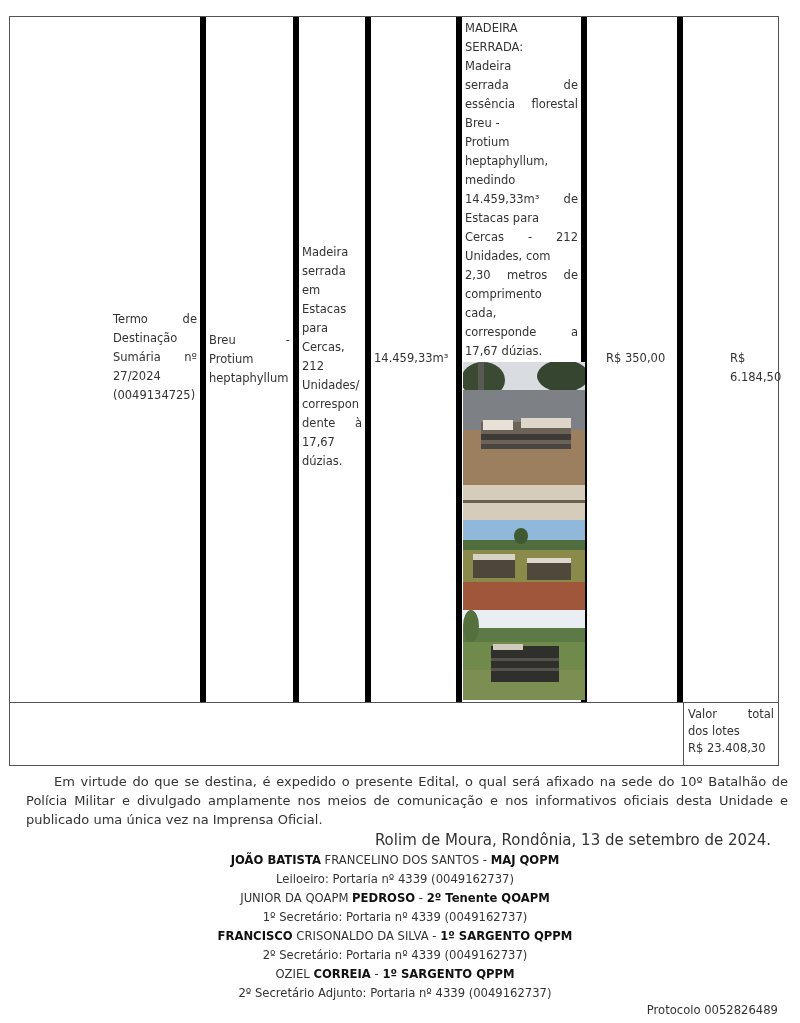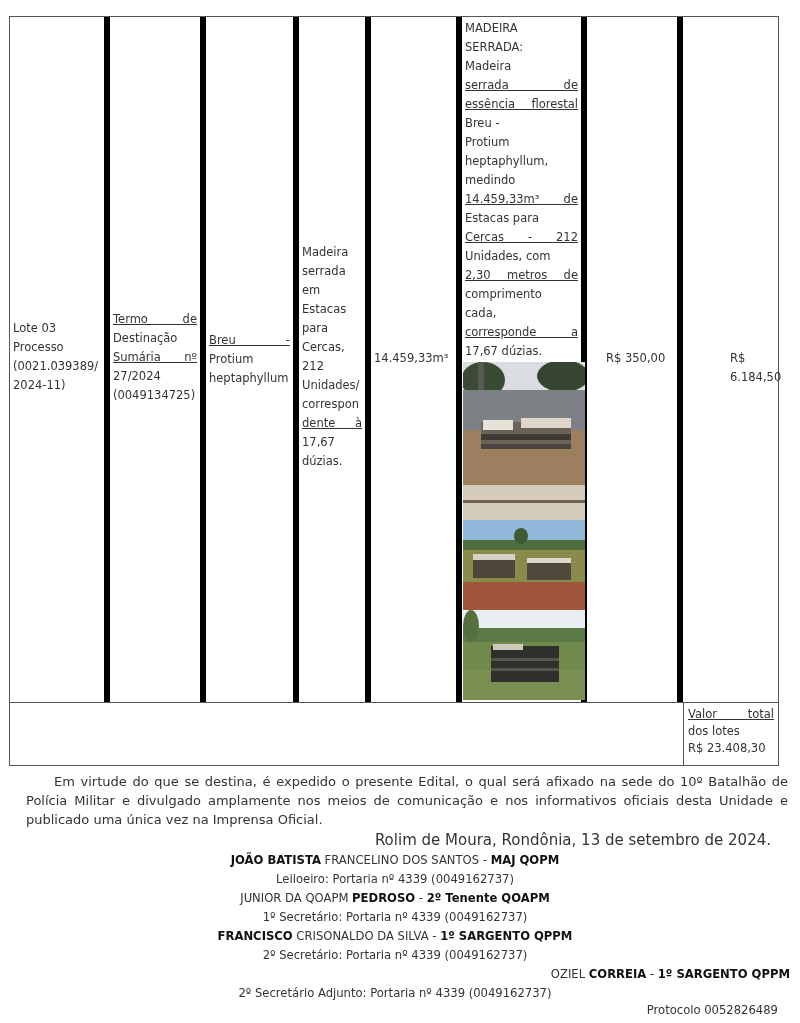--- a/index.html
+++ b/index.html
@@ -4,46 +4,38 @@
 <style>
   html, body { margin:0; padding:0; background:#ffffff; }
   body { width:800px; height:1023px; position:relative; overflow:hidden;
          font-family:"DejaVu Sans", sans-serif; color:#333; }
   .tbl { position:absolute; left:9px; top:16px; width:770px; height:750px;
          border:1.5px solid #555; box-sizing:border-box; }
   .col { position:absolute; top:0; height:685px; border-right:6px solid #000000;
          box-sizing:border-box; font-size:11.5px; line-height:19px; }
   .rowline { position:absolute; left:0; right:0; top:685px; border-top:1px solid #555; }
   .cell-text { position:absolute; left:3px; right:3px; }
-  .just { text-align:justify; text-align-last:justify;text-decoration:underline; }
+  .just { text-align:justify; text-align-last:justify; }
   .nj { text-align:left; }
   .photo { position:absolute; left:1px; width:122px; }
   .total-cell { position:absolute; left:673px; top:686px; width:95px; height:62px;
                 border-left:1px solid #555; font-size:11.5px; line-height:17px; padding:3px 4px; box-sizing:border-box; }
   .para { position:absolute; left:26px; width:762px; top:772px; font-size:13px; line-height:19px;
           text-align:justify; color:#333; }
   .para span.indent { display:inline-block; width:28px; }
   .date { position:absolute; right:29px; top:831px; font-size:15px; }
   .sig { position:absolute; left:0; width:790px; text-align:center; font-size:11.6px; line-height:19px; }
   .sig b { font-weight:bold; color:#111; }
   .protocol { position:absolute; right:22px; top:1003px; font-size:11.6px; }
 </style>
 </head>
 <body>
 
 <div class="tbl">
 
-  <div class="col" style="left:0;width:100px;">
-    <div class="cell-text nj" style="top:302px;">
-      <div>Lote 03</div>
-      <div>Processo</div>
-      <div>(0021.039389/</div>
-      <div>2024-11)</div>
-    </div>
-  </div>
 
   <div class="col" style="left:100px;width:96px;">
     <div class="cell-text" style="top:293px;">
       <div class="just">Termo de</div>
       <div class="nj">Destinação</div>
       <div class="just">Sumária nº</div>
       <div class="nj">27/2024</div>
       <div class="nj">(0049134725)</div>
     </div>
   </div>
@@ -160,16 +152,16 @@
 <div class="para"><span class="indent"></span><span>Em virtude do que se destina, é expedido o presente Edital, o qual será afixado na sede do 10º Batalhão de Polícia Militar e divulgado amplamente nos meios de comunicação e nos informativos oficiais desta Unidade e publicado uma única vez na Imprensa Oficial.</span></div>
 
 <div class="date">Rolim de Moura, Rondônia, 13 de setembro de 2024.</div>
 
 <div class="sig" style="top:851px;"><b>JOÃO BATISTA</b><span> FRANCELINO DOS SANTOS - </span><b>MAJ QOPM</b></div>
 <div class="sig" style="top:870px;">Leiloeiro: Portaria nº 4339 (0049162737)</div>
 <div class="sig" style="top:889px;"><span>JUNIOR DA QOAPM </span><b>PEDROSO</b><span> - </span><b>2º Tenente QOAPM</b></div>
 <div class="sig" style="top:908px;">1º Secretário: Portaria nº 4339 (0049162737)</div>
 <div class="sig" style="top:927px;"><b>FRANCISCO</b><span> CRISONALDO DA SILVA - </span><b>1º SARGENTO QPPM</b></div>
 <div class="sig" style="top:946px;">2º Secretário: Portaria nº 4339 (0049162737)</div>
-<div class="sig" style="top:965px;text-align:right;"><span>OZIEL </span><b>CORREIA</b><span> - </span><b>1º SARGENTO QPPM</b></div>
+<div class="sig" style="top:965px;"><span>OZIEL </span><b>CORREIA</b><span> - </span><b>1º SARGENTO QPPM</b></div>
 <div class="sig" style="top:984px;">2º Secretário Adjunto: Portaria nº 4339 (0049162737)</div>
 
 <div class="protocol">Protocolo 0052826489</div>
 
 </body></html>

